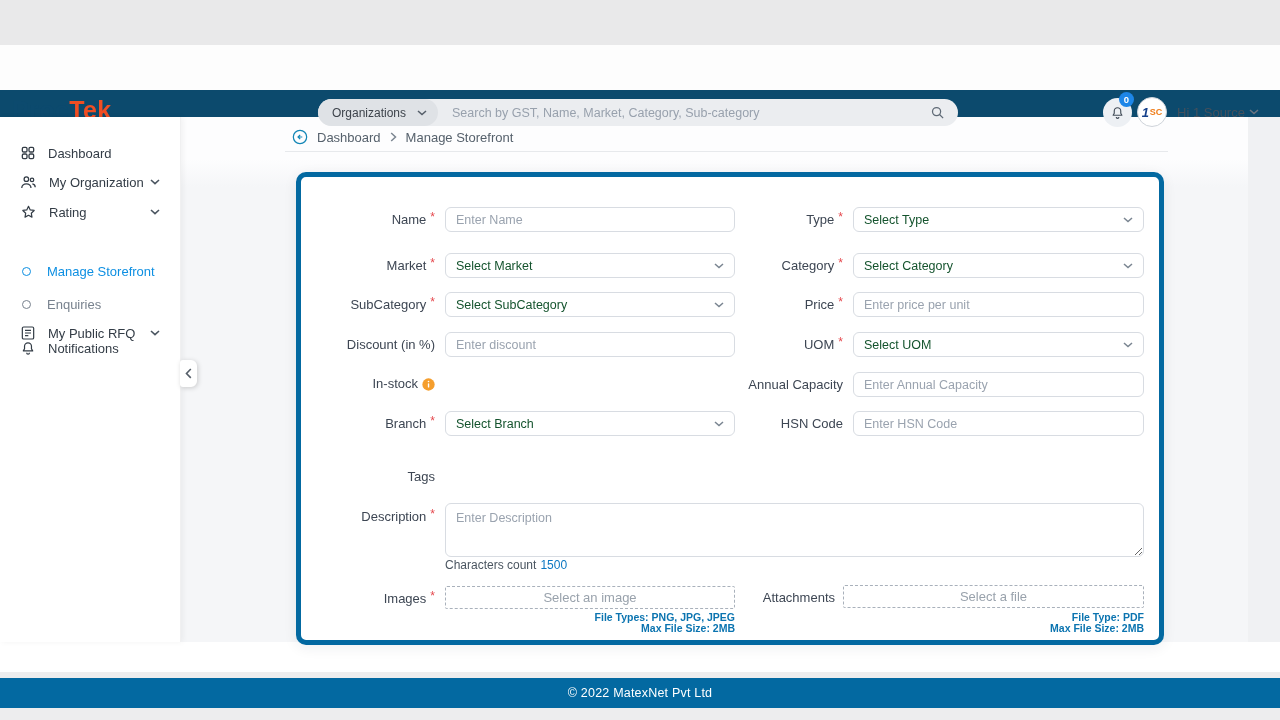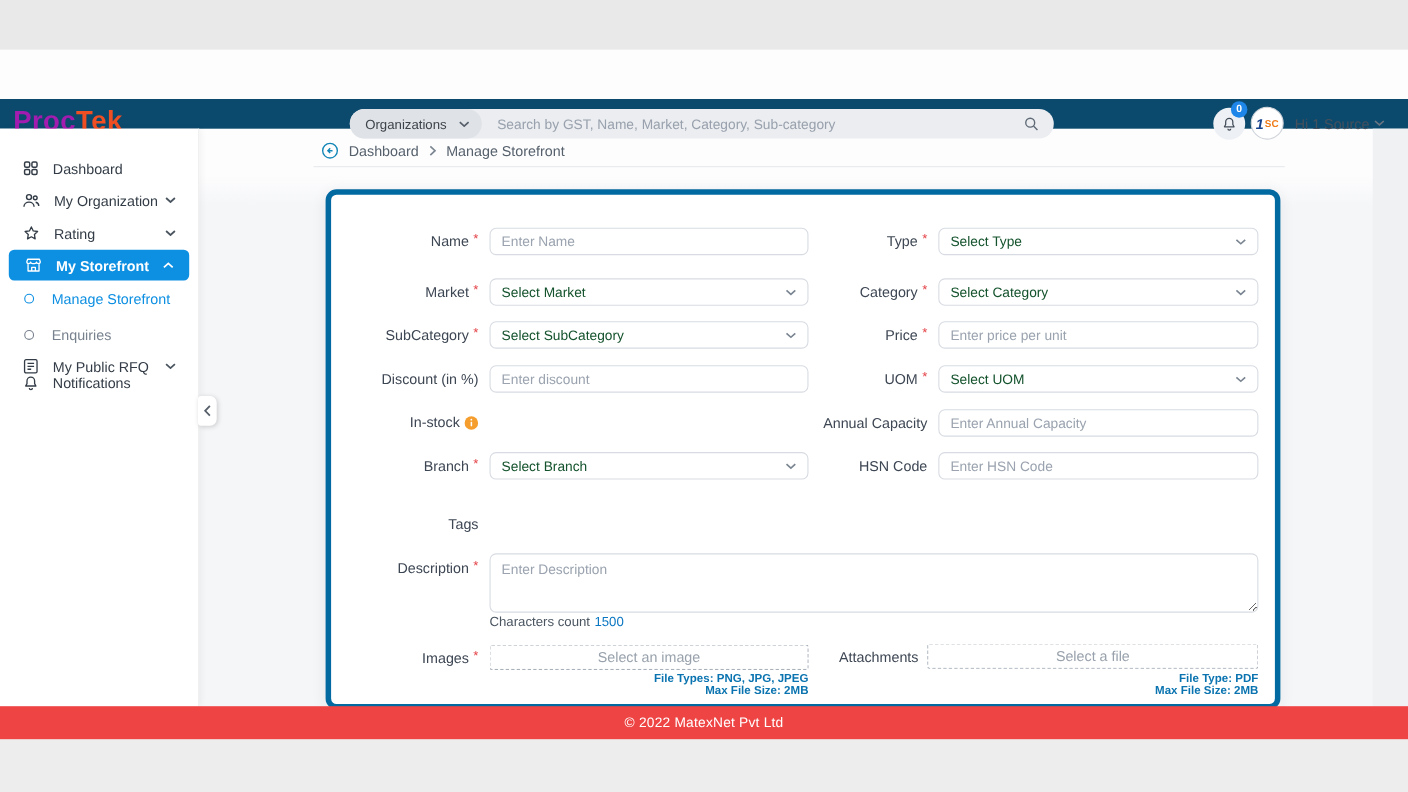--- a/index.html
+++ b/index.html
@@ -2,26 +2,26 @@
 <html><head>
 <meta charset="utf-8">
 <style>
   html,body{margin:0;padding:0;background:#e9e9ea;}
   .screen{position:relative;width:1280px;height:720px;overflow:hidden;background:#fff;
           font-family:"Liberation Sans",sans-serif;-webkit-font-smoothing:antialiased;}
   
   .top-strip{position:absolute;left:0;top:0;width:1280px;height:45px;background:#e9e9ea;border-bottom:1px solid #dddddf;}
   .header{position:absolute;left:0;top:45px;width:1280px;height:45px;background:#fdfdfd;}
   .navbar{position:absolute;left:0;top:90px;width:1280px;height:27px;background:#0c4a6d;z-index:2;}
-  .footer{position:absolute;left:0;top:642px;width:1280px;height:30px;background:#ef4444;color:#fff;
+  .footer{position:absolute;left:0;top:678px;width:1280px;height:30px;background:#0369a1;color:#fff;
           display:flex;align-items:center;justify-content:center;font-size:12.5px;letter-spacing:.2px;z-index:5;}
   .bottom-strip{position:absolute;left:0;top:672px;width:1280px;height:48px;background:#ededee;}
   
   .logo{position:absolute;left:12px;top:51px;font-size:25px;font-weight:800;letter-spacing:.4px;z-index:3;line-height:28px;}
-  .logo .p1{color:#a21caf;} .logo .p2{color:#f04e23;}
+  .logo .p1{color:#0c4a6e;} .logo .p2{color:#f04e23;}
   .search-wrap{position:absolute;left:318px;top:54px;width:640px;height:27px;background:#ebedf0;border-radius:14px;
                display:flex;align-items:center;z-index:3;}
   .search-scope{width:120px;height:27px;background:#dfe2e6;border-radius:14px;display:flex;align-items:center;
                 justify-content:space-between;padding:0 11px 0 14px;font-size:12px;color:#3d434b;box-sizing:border-box;cursor:pointer;}
   .search-input{flex:1;height:25px;border:none;background:transparent;outline:none;font-size:12.5px;color:#333;padding:0 0 0 14px;}
   .search-input::placeholder{color:#98a1ad;}
   .search-icon{margin-right:13px;display:flex;}
   .bell-wrap{position:absolute;left:1103px;top:53px;width:29px;height:29px;border-radius:50%;background:#edf0f4;
              display:flex;align-items:center;justify-content:center;z-index:3;cursor:pointer;color:#424c58;}
   .badge{position:absolute;left:1119px;top:47px;min-width:15px;height:15px;padding:0 2px;border-radius:8px;background:#1d86e8;
@@ -181,35 +181,20 @@
           </svg>
       </span>
       <span class="slabel">Rating</span>
       <span class="schev">
         <svg width="10" height="6" viewBox="0 0 10 6" fill="none" stroke="currentColor" stroke-width="1.6">
             <path d="M1 1l4 3.6L9 1"></path>
           </svg>
       </span>
     </div>
 
-    <div class="srow active" style="top:110px;">
-      <span style="display:flex;">
-        <svg width="17" height="16" viewBox="0 0 24 24" fill="none" stroke="currentColor" stroke-width="1.8" stroke-linejoin="round">
-            <path d="M4.5 10.8V20h15v-9.2"></path>
-            <path d="M4 4h16l1.1 3.1c.4 1.6-.8 3-2.5 3-1.3 0-2.4-.9-2.6-2.1-.2 1.2-1.3 2.1-2.7 2.1h-2.6c-1.4 0-2.5-.9-2.7-2.1-.2 1.2-1.3 2.1-2.6 2.1-1.7 0-2.9-1.4-2.5-3z"></path>
-            <path d="M9.5 20v-5h5v5"></path>
-          </svg>
-      </span>
-      <span class="slabel">My Storefront</span>
-      <span class="schev">
-        <svg width="10" height="6" viewBox="0 0 10 6" fill="none" stroke="currentColor" stroke-width="1.6">
-            <path d="M1 5l4-3.6L9 5"></path>
-          </svg>
-      </span>
-    </div>
 
     <div class="srow sub sub-active" style="top:140px;">
       <span class="bullet"></span>
       <span class="slabel">Manage Storefront</span>
     </div>
 
     <div class="srow sub sub-idle" style="top:173px;">
       <span class="bullet"></span>
       <span class="slabel">Enquiries</span>
     </div>

